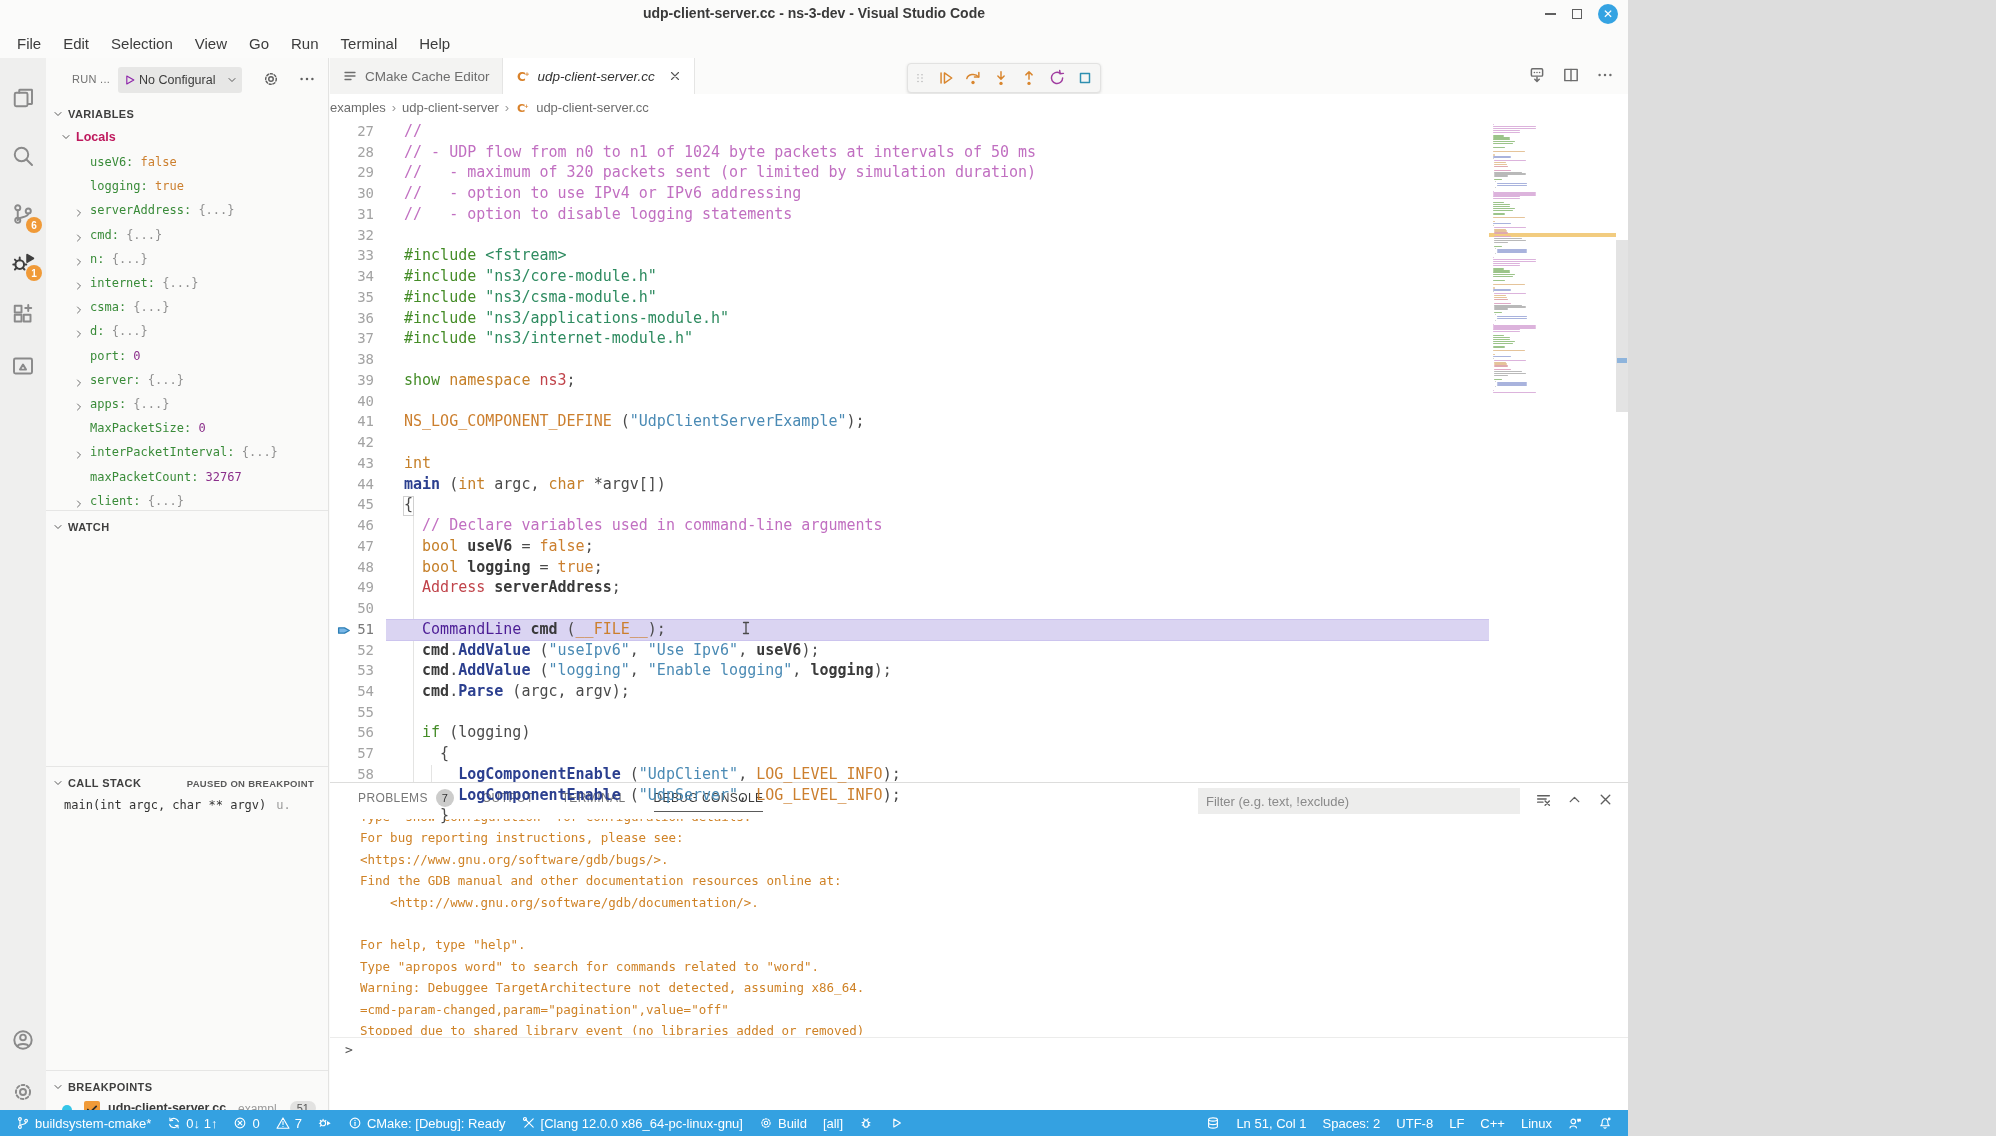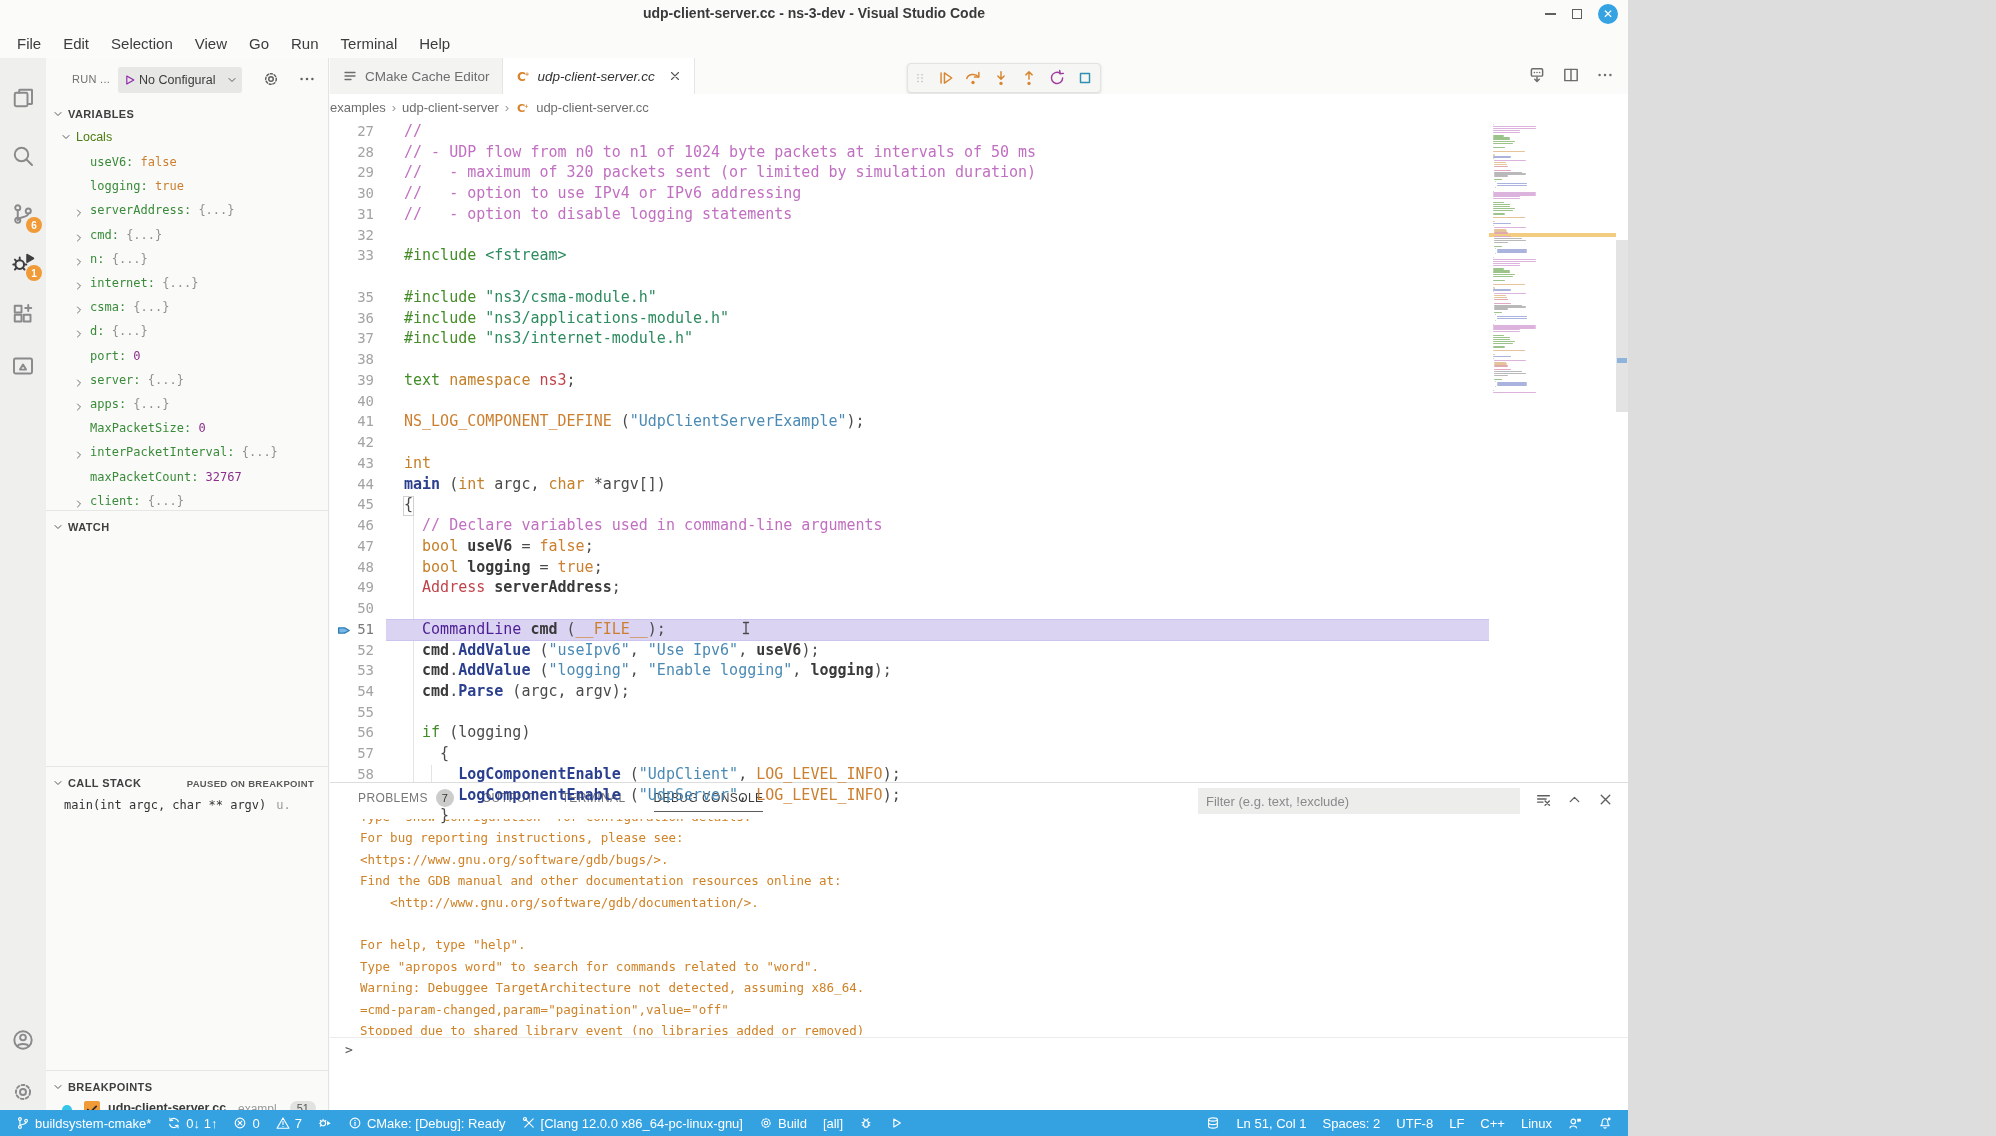--- a/index.html
+++ b/index.html
@@ -43,21 +43,21 @@
   .run-dots { position:absolute; left:252px; top:4px; width:18px; height:18px; color:#5f5f5f; }
 
   .section-h { position:absolute; left:0; right:0; height:22px; display:flex; align-items:center; gap:4px; padding-left:6px; }
   .section-h .ic { width:12px; height:12px; color:#555; }
   .section-h .t { font-size:11px; font-weight:bold; color:#3f3f3f; letter-spacing:.4px; }
   .section-h .badge-txt { margin-left:auto; margin-right:14px; font-size:9.5px; font-weight:bold; color:#5a5a5a; letter-spacing:.3px; }
   .divider { position:absolute; left:0; right:0; height:1px; background:#e6e6e5; }
 
   .row-locals { position:absolute; top:72px; left:14px; display:flex; align-items:center; gap:4px; }
   .row-locals .ic { width:12px; height:12px; color:#555; }
-  .row-locals .t { font-size:12.5px; font-weight:normal; color:#4d7c0f; }
+  .row-locals .t { font-size:12.5px; font-weight:bold; color:#be185d; }
 
   .var-row { position:absolute; left:0; right:0; height:22px; font-family:"DejaVu Sans Mono", monospace; font-size:12px; }
   .var-row .ic { position:absolute; left:27px; top:4px; width:12px; height:12px; color:#6a6a6a; }
   .var-row .nm { position:absolute; left:44px; color:#398b39; white-space:pre; }
   .val-enum { color:#cc7f2e; } .val-num { color:#8b2f8b; } .val-obj { color:#8f8f8f; }
 
   .frame-row { position:absolute; left:18px; right:8px; font-family:"DejaVu Sans Mono", monospace; font-size:12px; color:#333;
                white-space:nowrap; overflow:hidden; }
   .frame-row .loc { color:#9a9a9a; margin-left:10px; }
 
@@ -573,39 +573,43 @@
           <div class="txt"><span class="tk-cm">//   - option to disable logging statements</span></div>
         </div>
         <div class="code-line" style="top: 103.7px;">
           <div class="ln">32</div>
           <div class="txt"></div>
         </div>
         <div class="code-line" style="top: 124.44px;">
           <div class="ln">33</div>
           <div class="txt"><span class="tk-pp">#include</span><span class="tk-pl"> </span><span class="tk-inc">&lt;fstream&gt;</span></div>
         </div>
+        <div class="code-line" style="top: 145.18px;">
+          <div class="ln">34</div>
+          <div class="txt"><span class="tk-pp">#include</span><span class="tk-pl"> </span><span class="tk-inc">"ns3/core-module.h"</span></div>
+        </div>
         <div class="code-line" style="top: 165.92px; padding-left: 28px;">
           <div class="ln">35</div>
           <div class="txt"><span class="tk-pp">#include</span><span class="tk-pl"> </span><span class="tk-inc">"ns3/csma-module.h"</span></div>
         </div>
         <div class="code-line" style="top: 186.66px;">
           <div class="ln">36</div>
           <div class="txt"><span class="tk-pp">#include</span><span class="tk-pl"> </span><span class="tk-inc">"ns3/applications-module.h"</span></div>
         </div>
         <div class="code-line" style="top: 207.4px;">
           <div class="ln">37</div>
           <div class="txt"><span class="tk-pp">#include</span><span class="tk-pl"> </span><span class="tk-inc">"ns3/internet-module.h"</span></div>
         </div>
         <div class="code-line" style="top: 228.14px;">
           <div class="ln">38</div>
           <div class="txt"></div>
         </div>
         <div class="code-line" style="top: 248.88px;">
           <div class="ln">39</div>
-          <div class="txt"><span class="tk-kwg">text</span><span class="tk-pl"> </span><span class="tk-kw">namespace</span><span class="tk-pl"> </span><span class="tk-ty">ns3</span><span class="tk-pl">;</span></div>
+          <div class="txt"><span class="tk-kwg">show</span><span class="tk-pl"> </span><span class="tk-kw">namespace</span><span class="tk-pl"> </span><span class="tk-ty">ns3</span><span class="tk-pl">;</span></div>
         </div>
         <div class="code-line" style="top: 269.62px;">
           <div class="ln">40</div>
           <div class="txt"></div>
         </div>
         <div class="code-line" style="top: 290.36px;">
           <div class="ln">41</div>
           <div class="txt"><span class="tk-mc">NS_LOG_COMPONENT_DEFINE</span><span class="tk-pl"> (</span><span class="tk-st">"UdpClientServerExample"</span><span class="tk-pl">);</span></div>
         </div>
         <div class="code-line" style="top: 311.1px;">

